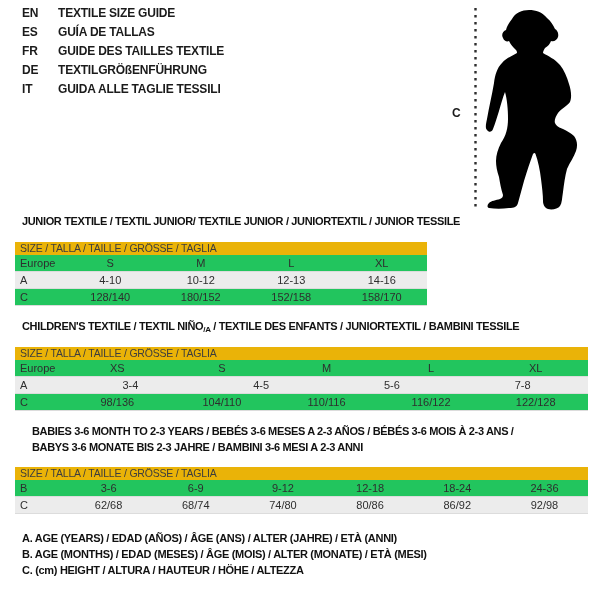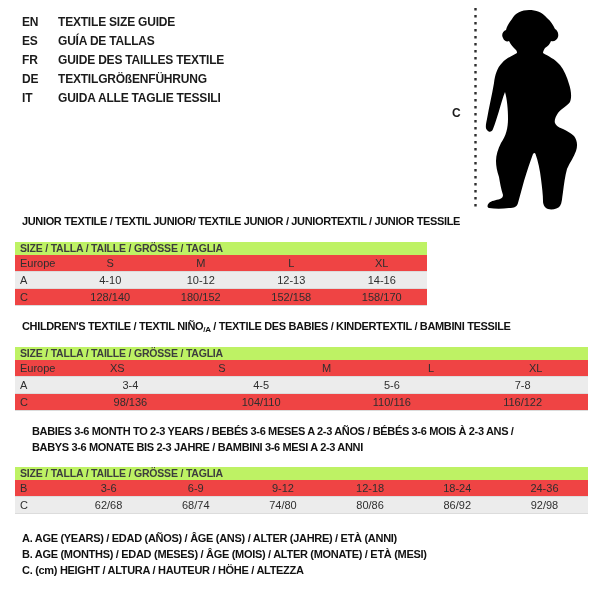--- a/index.html
+++ b/index.html
@@ -1,34 +1,34 @@
 <!DOCTYPE html>
 <html><head>
 <meta charset="utf-8">
 <style>
   html,body{margin:0;padding:0;background:#ffffff;}
   .canvas{
     position:relative;width:600px;height:600px;background:#ffffff;overflow:hidden;
     font-family:"Liberation Sans","DejaVu Sans",sans-serif;color:#1b1b1b;
   }
   
-  .lang-block{position:absolute;left:22px;top:13px;}
+  .lang-block{position:absolute;left:22px;top:4px;}
   .lang-row{display:flex;height:19px;line-height:19px;font-size:12px;font-weight:bold;letter-spacing:-0.2px;white-space:nowrap;}
   .lang-row .code{width:36px;}
   
   .figure-svg{position:absolute;left:470px;top:7px;}
   .fig-c{position:absolute;left:452px;top:106px;font-size:12px;font-weight:bold;color:#1b1b1b;}
   
   .tbl-title{position:absolute;font-size:11px;font-weight:bold;letter-spacing:-0.35px;white-space:nowrap;color:#111;}
   .tbl-title .sub{font-size:8px;vertical-align:-2px;}
   .two-line{line-height:16px;}
   
   .tbl{position:absolute;}
-  .size-bar{height:13px;line-height:13px;background:#bef264;color:#3d3d3d;font-size:10.5px;padding-left:5px;letter-spacing:-0.2px;box-sizing:border-box;font-weight:bold;}
-  .trow{display:flex;height:17px;line-height:16px;font-size:11px;color:#2e2e2e;border-bottom:1px solid #dcdcdc;box-sizing:border-box;background:#ef4444;}
+  .size-bar{height:13px;line-height:13px;background:#eab308;color:#3d3d3d;font-size:10.5px;padding-left:5px;letter-spacing:-0.2px;box-sizing:border-box;}
+  .trow{display:flex;height:17px;line-height:16px;font-size:11px;color:#2e2e2e;border-bottom:1px solid #dcdcdc;box-sizing:border-box;background:#22c55e;}
   .trow.shaded{background:#ececec;}
   .tlabel{width:50px;padding-left:5px;box-sizing:border-box;}
   .tcell{flex:1;text-align:center;}
   
   .foot{position:absolute;left:22px;top:530px;font-size:11px;font-weight:bold;line-height:16px;letter-spacing:-0.3px;color:#111;white-space:nowrap;}
 </style>
 </head>
 <body>
 
 <div class="canvas">
@@ -133,21 +133,21 @@
     <div class="trow">
       <span class="tlabel">C</span>
       <span class="tcell">128/140</span>
       <span class="tcell">180/152</span>
       <span class="tcell">152/158</span>
       <span class="tcell">158/170</span>
     </div>
   </div>
 
   <div class="tbl-title" style="left:22px;top:320px;">
-    <span>CHILDREN'S TEXTILE / TEXTIL NIÑO</span><span class="sub">/A</span><span> / TEXTILE DES BABIES / KINDERTEXTIL / BAMBINI TESSILE</span>
+    <span>CHILDREN'S TEXTILE / TEXTIL NIÑO</span><span class="sub">/A</span><span> / TEXTILE DES ENFANTS / JUNIORTEXTIL / BAMBINI TESSILE</span>
   </div>
   <div class="tbl" style="left:15px;top:347px;width:573px;">
     <div class="size-bar">SIZE / TALLA / TAILLE / GRÖSSE / TAGLIA</div>
     <div class="trow">
       <span class="tlabel">Europe</span>
       <span class="tcell">XS</span>
       <span class="tcell">S</span>
       <span class="tcell">M</span>
       <span class="tcell">L</span>
       <span class="tcell">XL</span>
@@ -158,20 +158,21 @@
       <span class="tcell">4-5</span>
       <span class="tcell">5-6</span>
       <span class="tcell">7-8</span>
     </div>
     <div class="trow">
       <span class="tlabel">C</span>
       <span class="tcell">98/136</span>
       <span class="tcell">104/110</span>
       <span class="tcell">110/116</span>
       <span class="tcell">116/122</span>
+      <span class="tcell">122/128</span>
     </div>
   </div>
 
   <div class="tbl-title two-line" style="left:32px;top:423px;">
     <div>BABIES 3-6 MONTH TO 2-3 YEARS / BEBÉS 3-6 MESES A 2-3 AÑOS / BÉBÉS 3-6 MOIS À 2-3 ANS /</div>
     <div>BABYS 3-6 MONATE BIS 2-3 JAHRE / BAMBINI 3-6 MESI A 2-3 ANNI</div>
   </div>
   <div class="tbl" style="left:15px;top:467px;width:573px;">
     <div class="size-bar">SIZE / TALLA / TAILLE / GRÖSSE / TAGLIA</div>
     <div class="trow">

